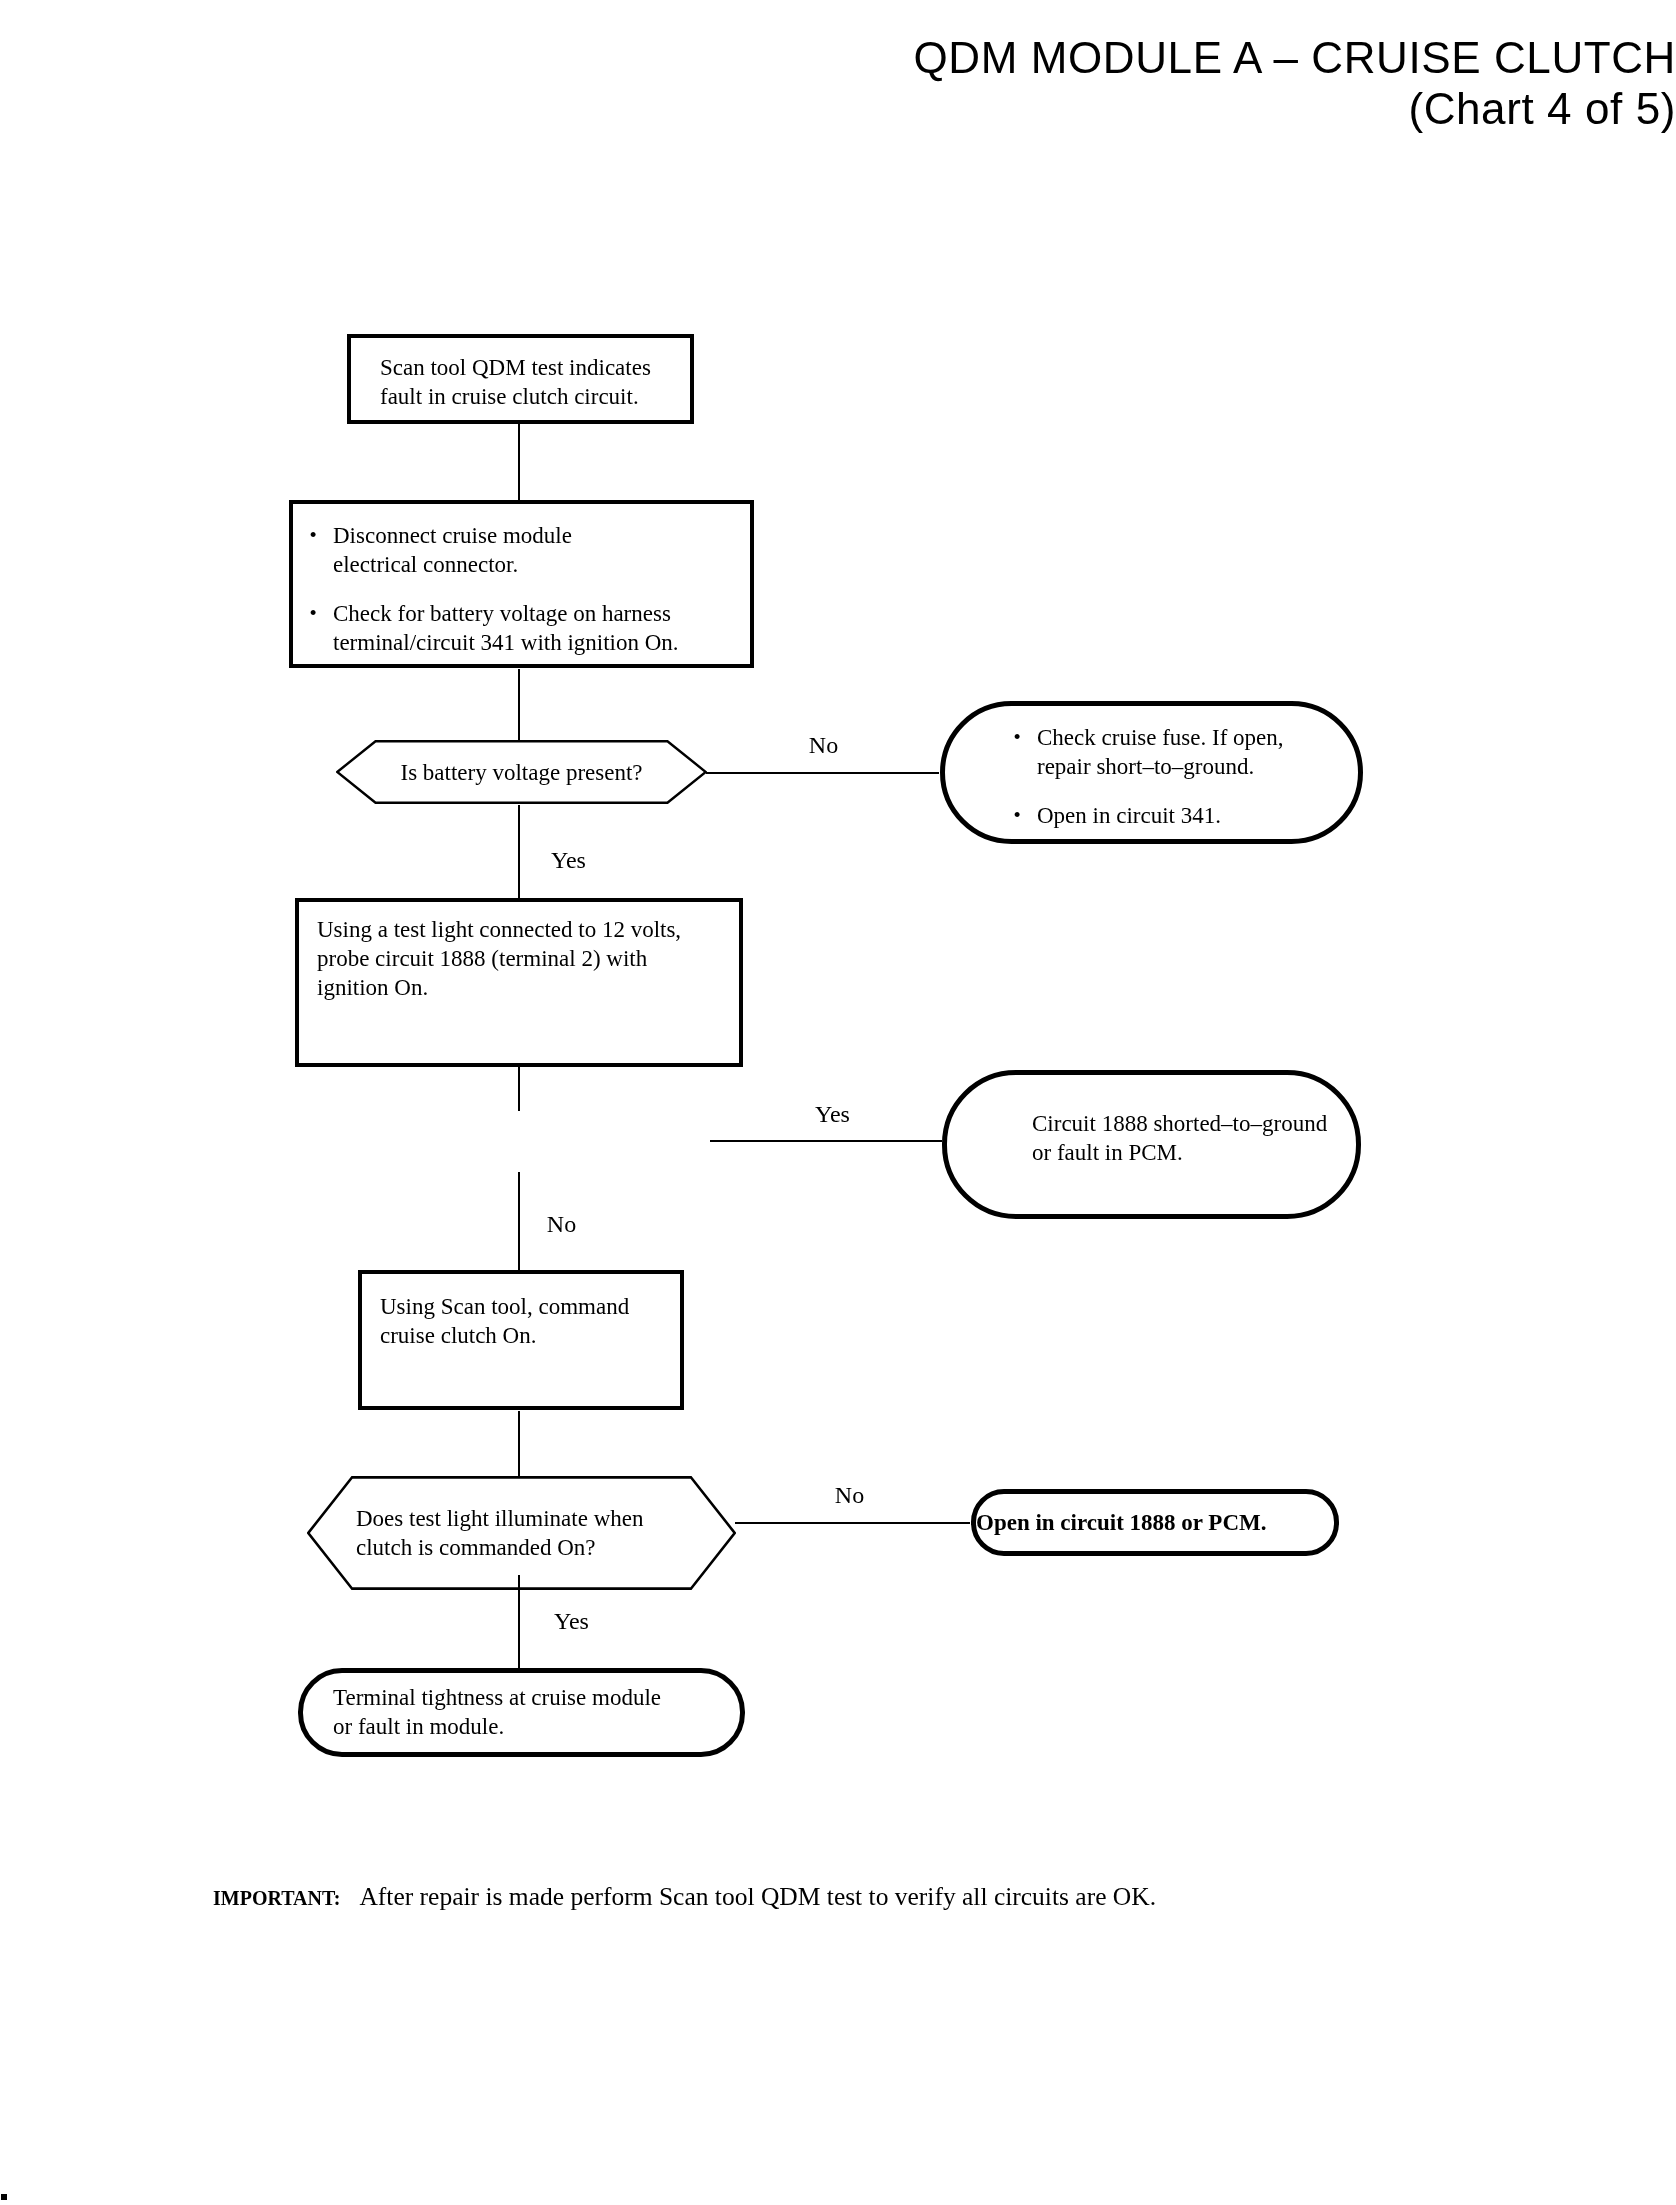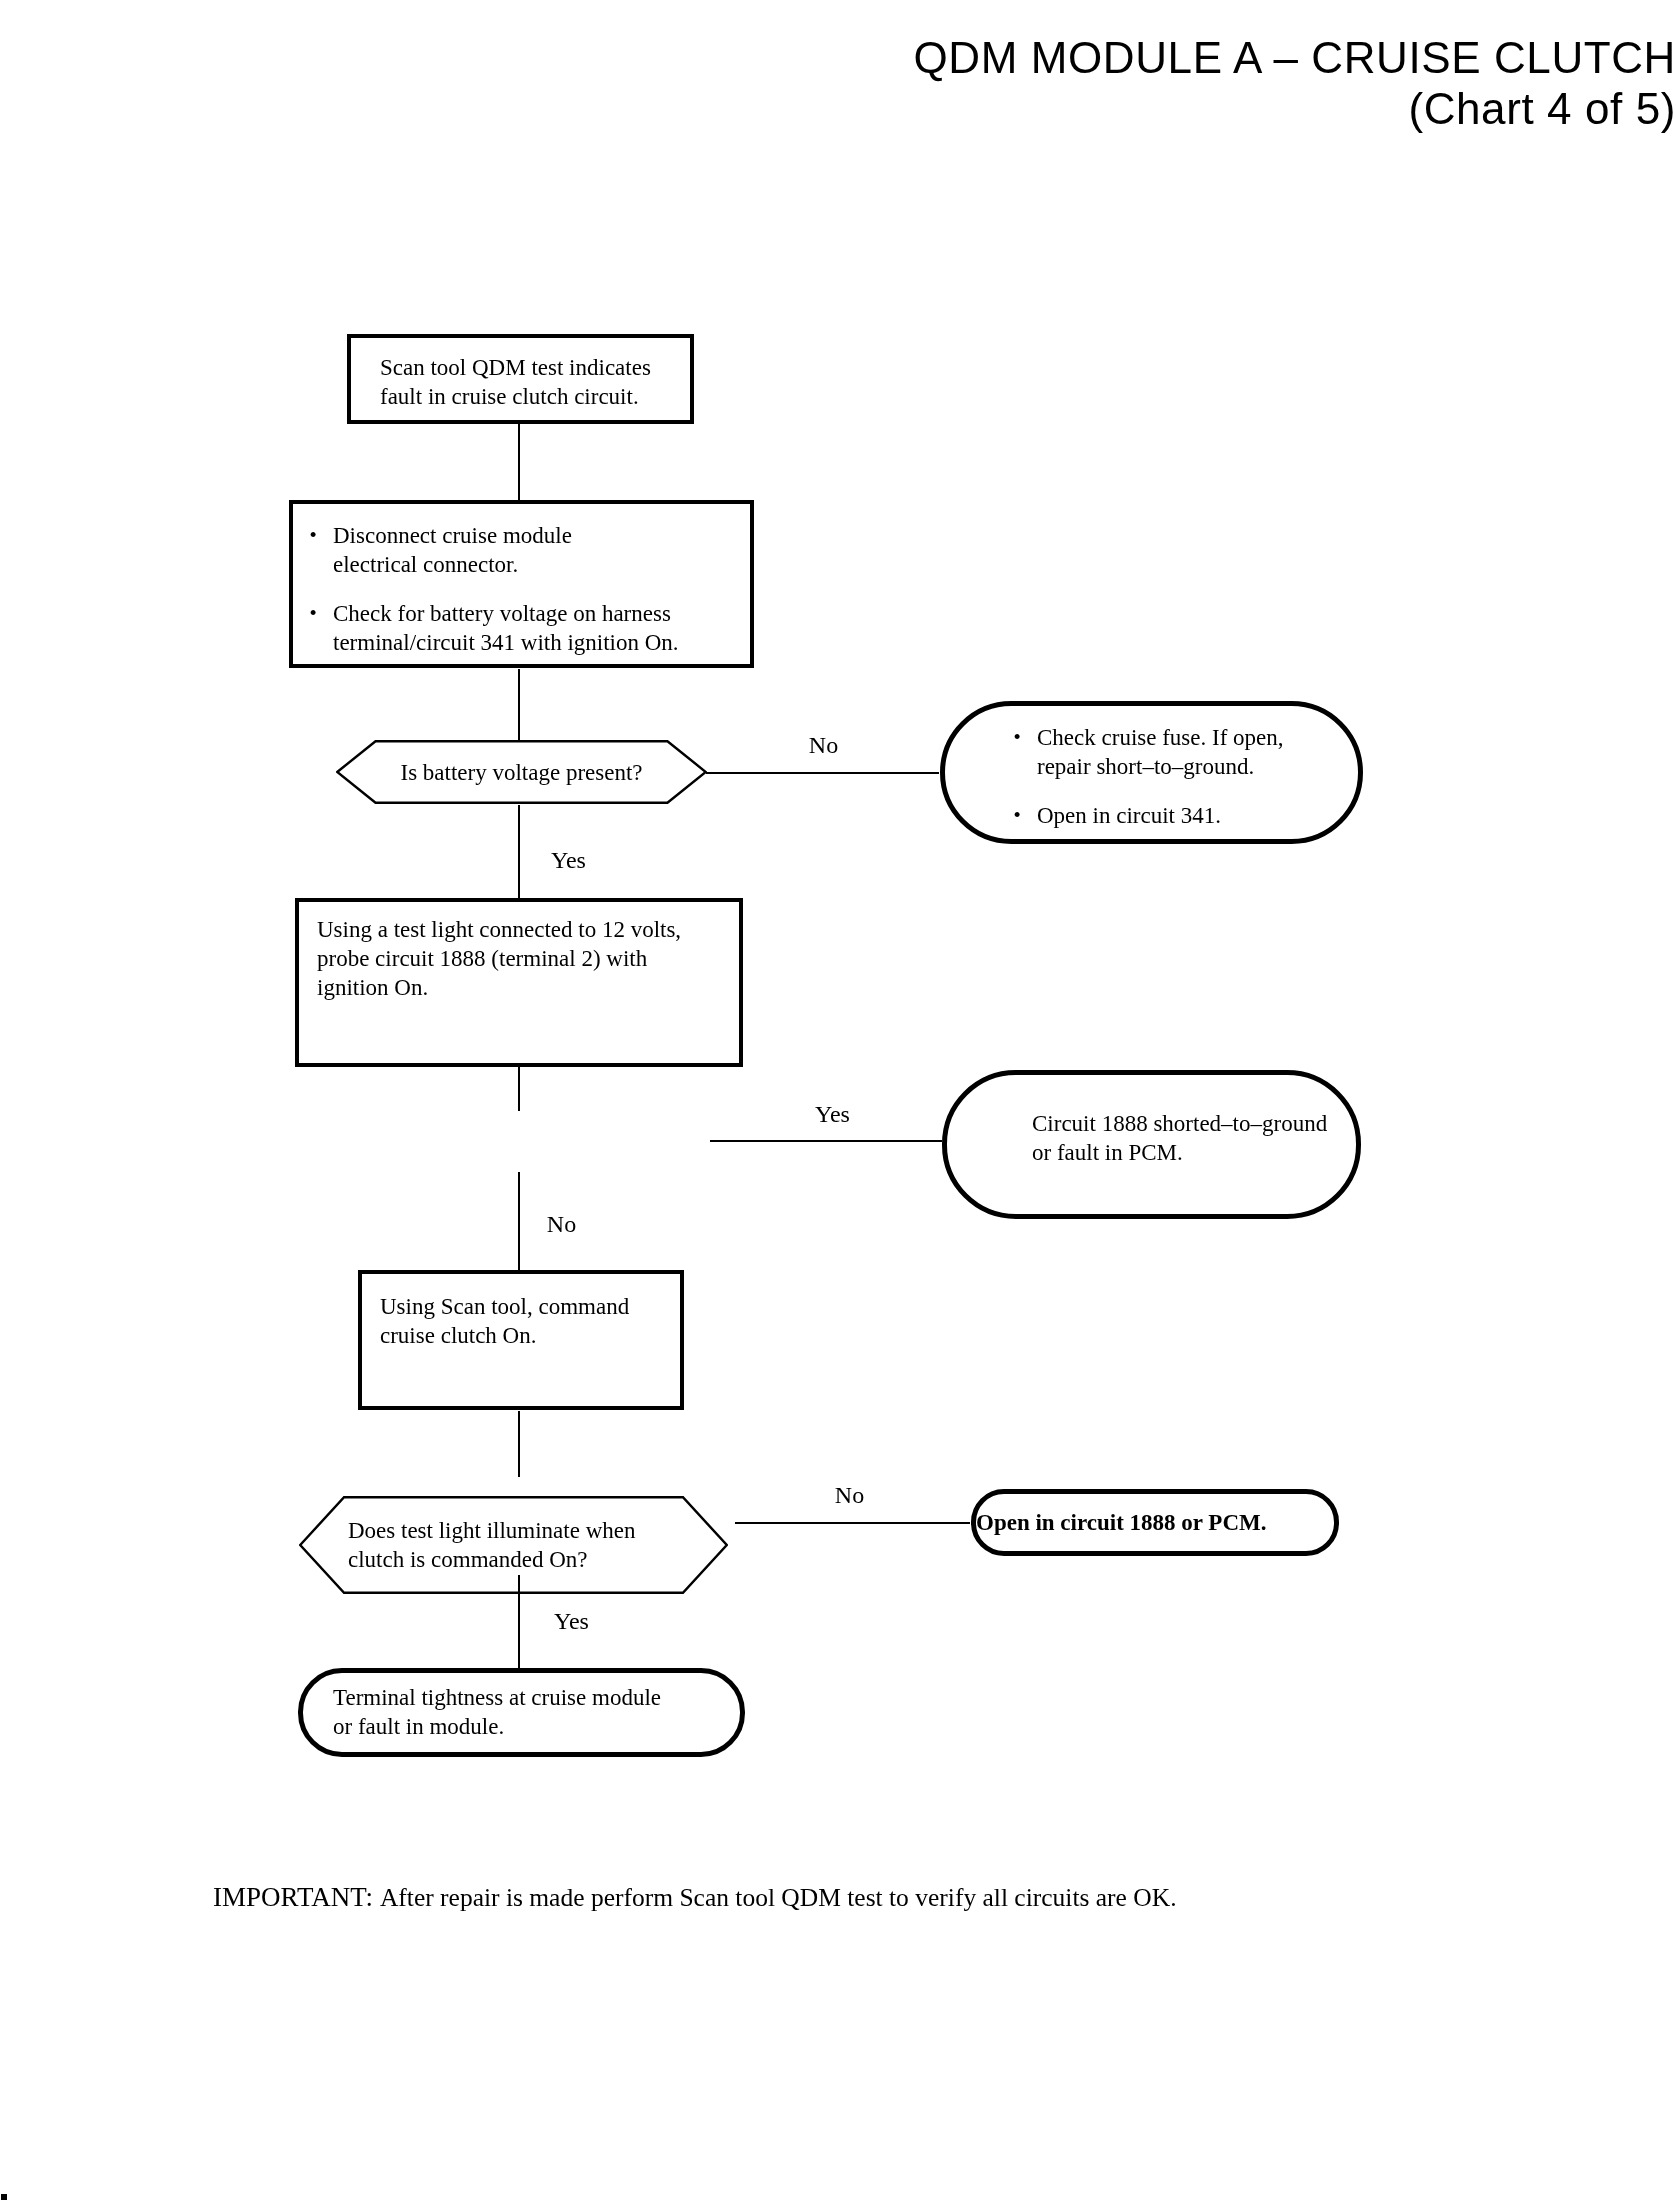--- a/index.html
+++ b/index.html
@@ -82,21 +82,21 @@
   
   .footer {
     position: absolute;
     left: 213px;
     top: 1881px;
     width: 1398px;
     font-size: 25.5px;
     line-height: 32px;
     white-space: nowrap;
   }
-  .footer-label { font-weight: normal; font-size: 27px; margin-right: 7px; }
+  .footer-label { font-weight: bold; font-size: 20px; margin-right: 19px; }
 
   .artifact-dot {
     position: absolute;
     left: 1.2px; top: 2194px;
     width: 5.5px; height: 5.5px;
     background: #000;
   }
 </style>
 </head>
 <body>
@@ -175,21 +175,21 @@
   <div class="vline" style="left:518px; top:1172px; height:98px;"></div>
   <div class="branch-label" style="left:528px; top:1210px;">No</div>
 
   <div class="node rect" style="left:358px; top:1270px; width:326px; height:140px;">
     <div class="node-text" style="padding:18px 12px 0 18px;">Using Scan tool, command
 cruise clutch On.</div>
   </div>
 
   <div class="vline" style="left:518px; top:1411px; height:66px;"></div>
 
-  <div class="hexwrap" style="left:299px; top:1476px; width:429px; height:98px;margin-top:20px;">
+  <div class="hexwrap" style="left:307px; top:1476px; width:429px; height:114px;">
     <svg class="hex-svg" viewBox="0 0 705 162" preserveAspectRatio="none">
       <polygon points="2,81 74,2 631,2 703,81 631,160 74,160" fill="#ffffff" stroke="#000000" stroke-width="4"></polygon>
     </svg>
     <div class="hex-label left-align" style="padding-left:49px;">Does test light illuminate when
 clutch is commanded On?</div>
   </div>
 
   <div class="hline" style="left:735px; top:1522px; width:235px;"></div>
   <div class="branch-label" style="left:816px; top:1481px;">No</div>
 

